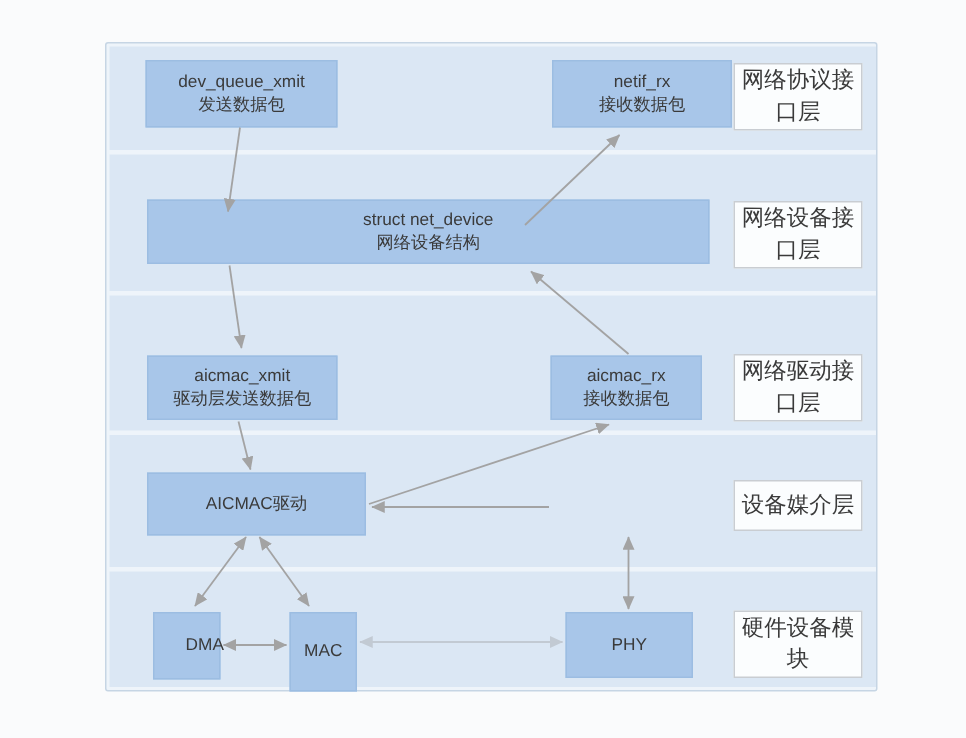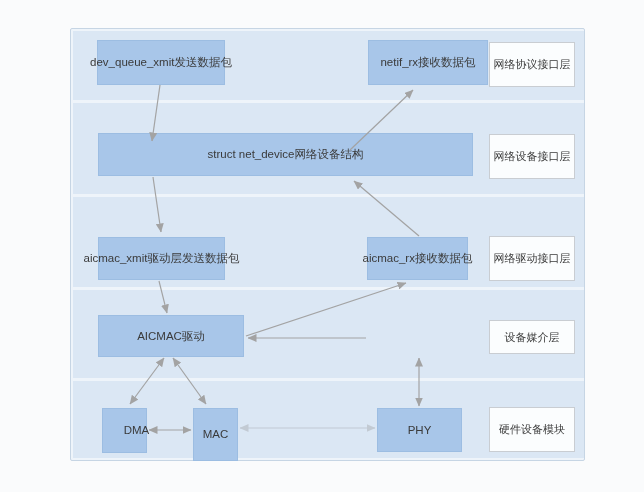--- a/index.html
+++ b/index.html
@@ -25,34 +25,34 @@
   .lane1{top:31px;height:69px;}
   .lane2{top:103px;height:91px;}
   .lane3{top:197px;height:90px;}
   .lane4{top:290px;height:88px;}
   .lane5{top:381px;height:77px;}
   .node{
     position:absolute;
     background:var(--node-bg);
     border:1px solid var(--node-border);
     box-sizing:border-box;
-    display:flex;flex-direction:row;align-items:center;justify-content:center;
+    display:flex;flex-direction:column;align-items:center;justify-content:center;
     color:var(--text);
     font-size:11.5px;line-height:1.3;
     text-align:center;
   }
   .node span{display:block;white-space:nowrap;}
   .lane-label{
     position:absolute;
     background:var(--label-bg);
     border:1px solid var(--label-border);
     box-sizing:border-box;
-    display:flex;flex-direction:row;align-items:center;justify-content:center;
+    display:flex;flex-direction:column;align-items:center;justify-content:center;
     color:var(--text);
-    font-size:11px;line-height:1.35;
+    font-size:15px;line-height:1.35;
     text-align:left;
   }
   .lane-label span{display:block;white-space:nowrap;}
   
   .n-devq   {left:97px; top:40px; width:128px;height:45px;}
   .n-netif  {left:368px;top:40px; width:120px;height:45px;}
   .n-netdev {left:98px; top:133px;width:375px;height:43px;}
   .n-axmit  {left:98px; top:237px;width:127px;height:43px;}
   .n-arx    {left:367px;top:237px;width:101px;height:43px;}
   .n-aicmac {left:98px; top:315px;width:146px;height:42px;}

